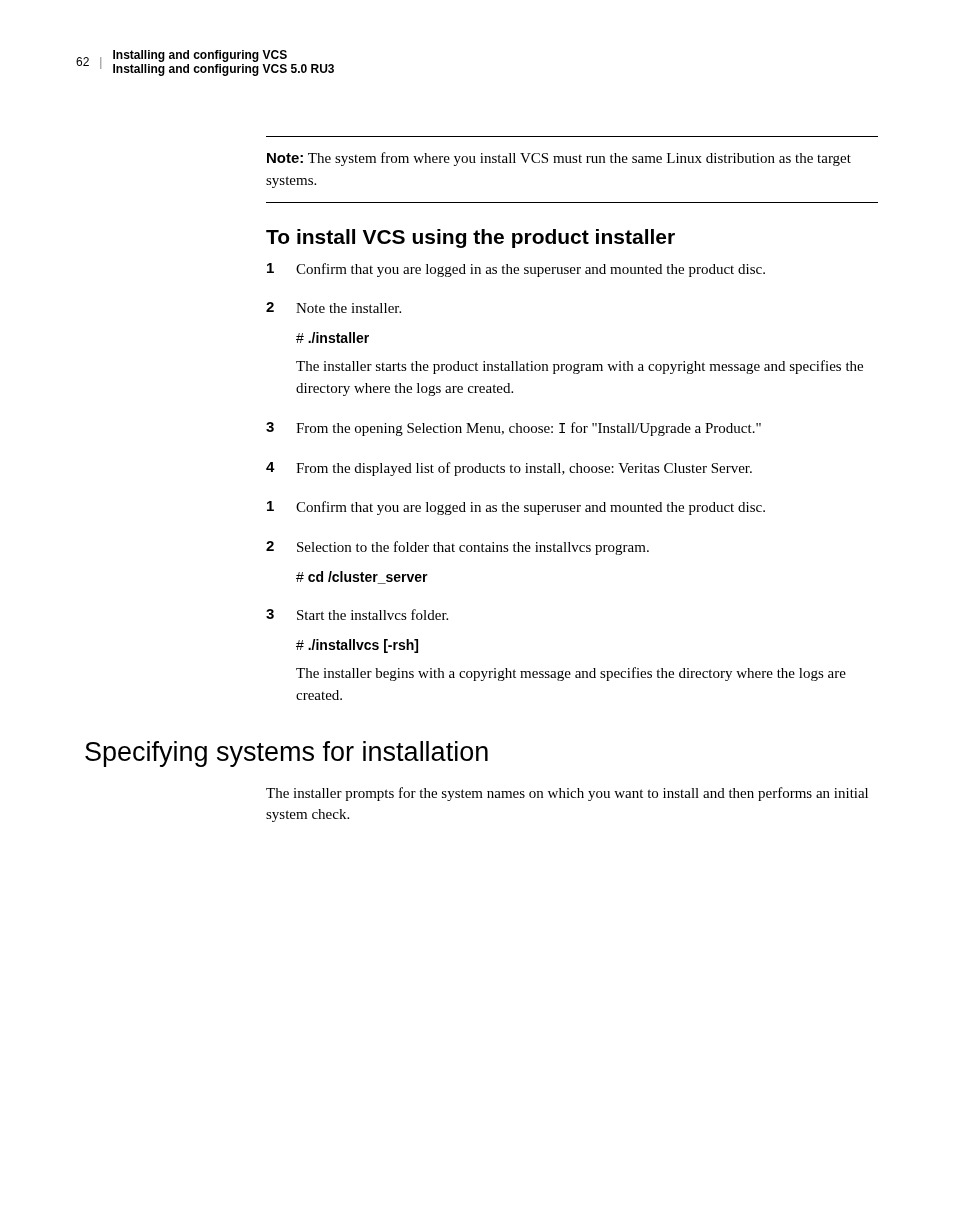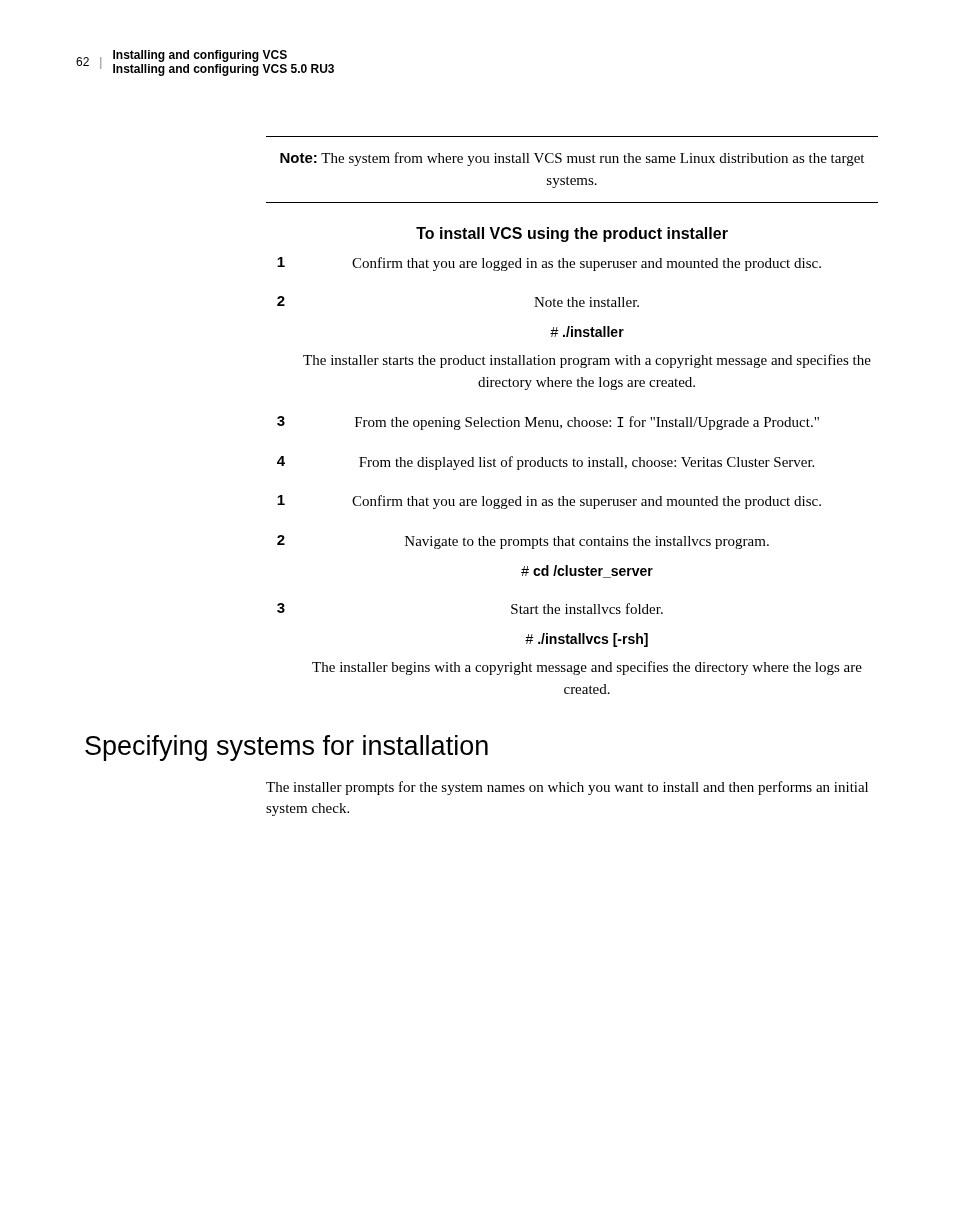--- a/index.html
+++ b/index.html
@@ -36,38 +36,37 @@
     flex-direction: column;
   }
   .header-line1 {
     font-weight: 700;
   }
   .header-line2 {
     font-weight: 700;
   }
   .content {
     margin-left: 190px;
-    text-align: center;
   }
   .note-box {
     border-top: 1px solid #000;
     border-bottom: 1px solid #000;
     padding: 10px 0 10px 0;
     margin-bottom: 22px;
     font-size: 15px;
     line-height: 1.45;
   }
   .note-label {
     font-family: Arial, Helvetica, sans-serif;
     font-weight: 700;
   }
   .proc-title {
     font-family: Arial, Helvetica, sans-serif;
     font-weight: 700;
-    font-size: 16px;
+    font-size: 21px;
     margin-bottom: 10px;
   }
   .step {
     display: flex;
     margin-bottom: 10px;
   }
   .step-num {
     font-family: Arial, Helvetica, sans-serif;
     font-weight: 700;
     font-size: 15px;
@@ -165,21 +164,21 @@
     <div class="step">
       <div class="step-num">1</div>
       <div class="step-body">
         <p>Confirm that you are logged in as the superuser and mounted the product disc.</p>
       </div>
     </div>
 
     <div class="step">
       <div class="step-num">2</div>
       <div class="step-body">
-        <p>Navigate to the prompts that contains the installvcs program.</p>
+        <p>Selection to the folder that contains the installvcs program.</p>
         <div class="code-block"><span># </span><span class="code-bold">cd /cluster_server</span></div>
       </div>
     </div>
 
     <div class="step">
       <div class="step-num">3</div>
       <div class="step-body">
         <p>Start the installvcs folder.</p>
         <div class="code-block"><span># </span><span class="code-bold">./installvcs [-rsh]</span></div>
         <p>The installer begins with a copyright message and specifies the directory where the logs are created.</p>

